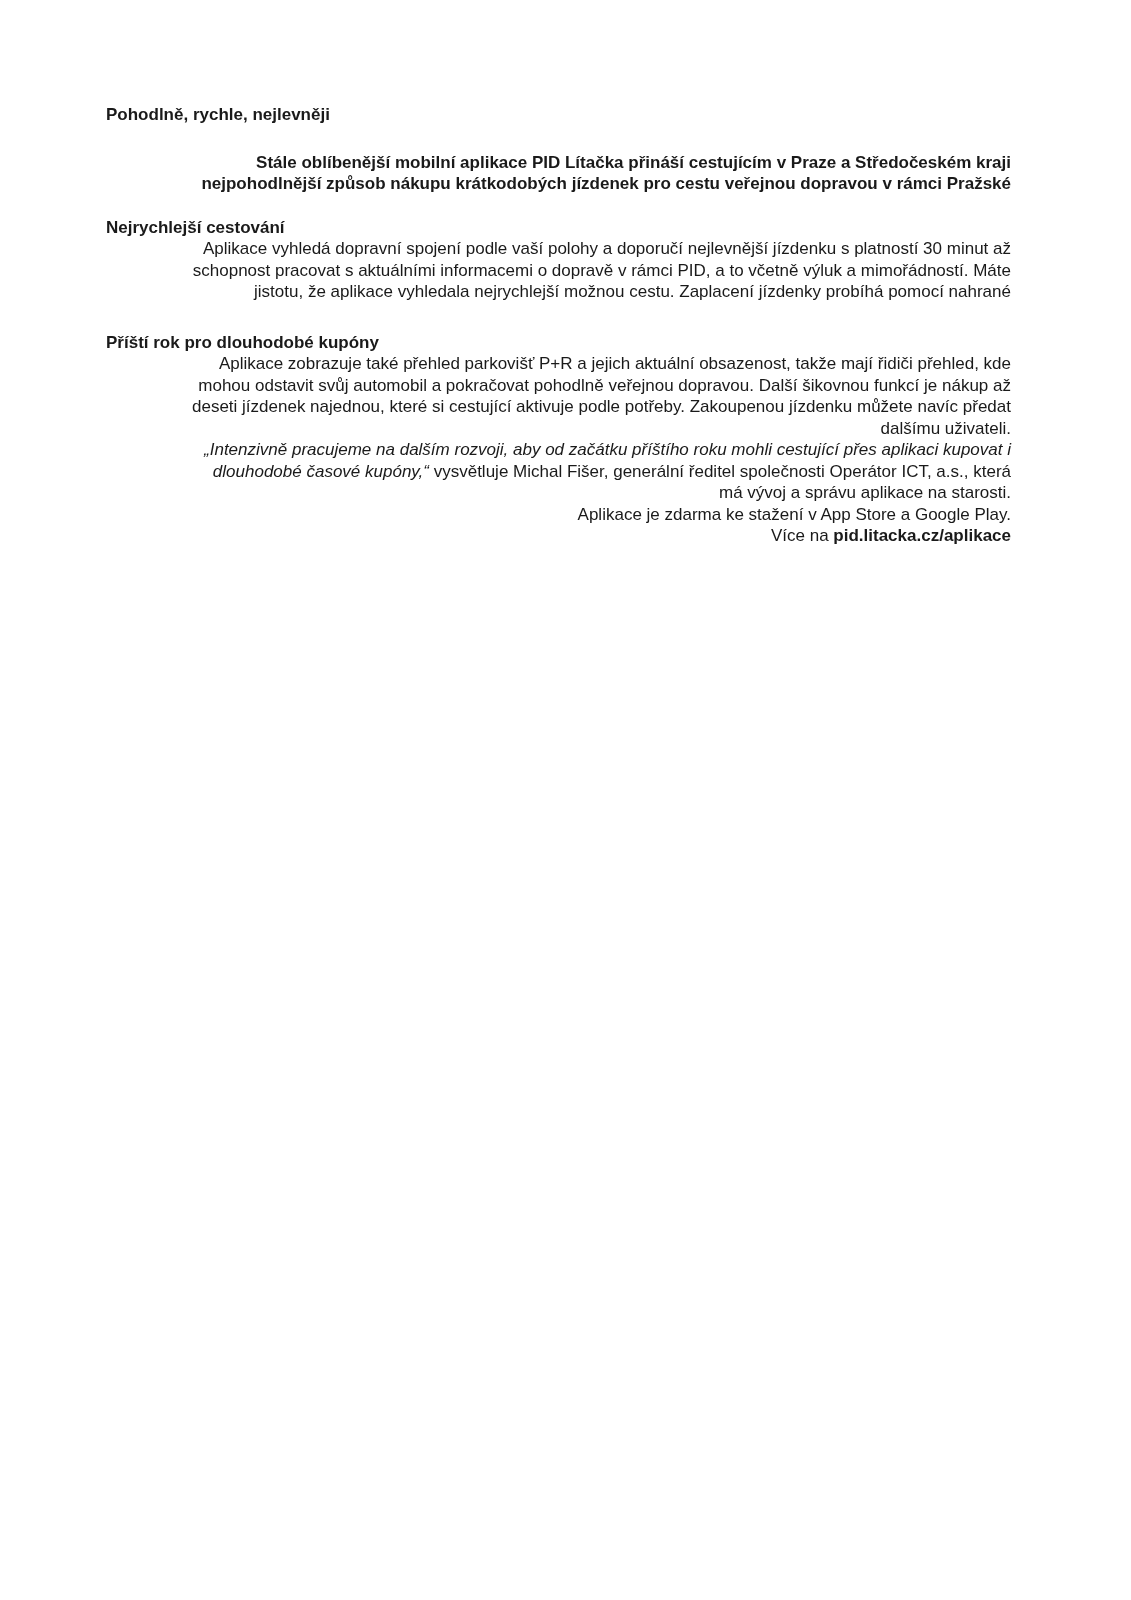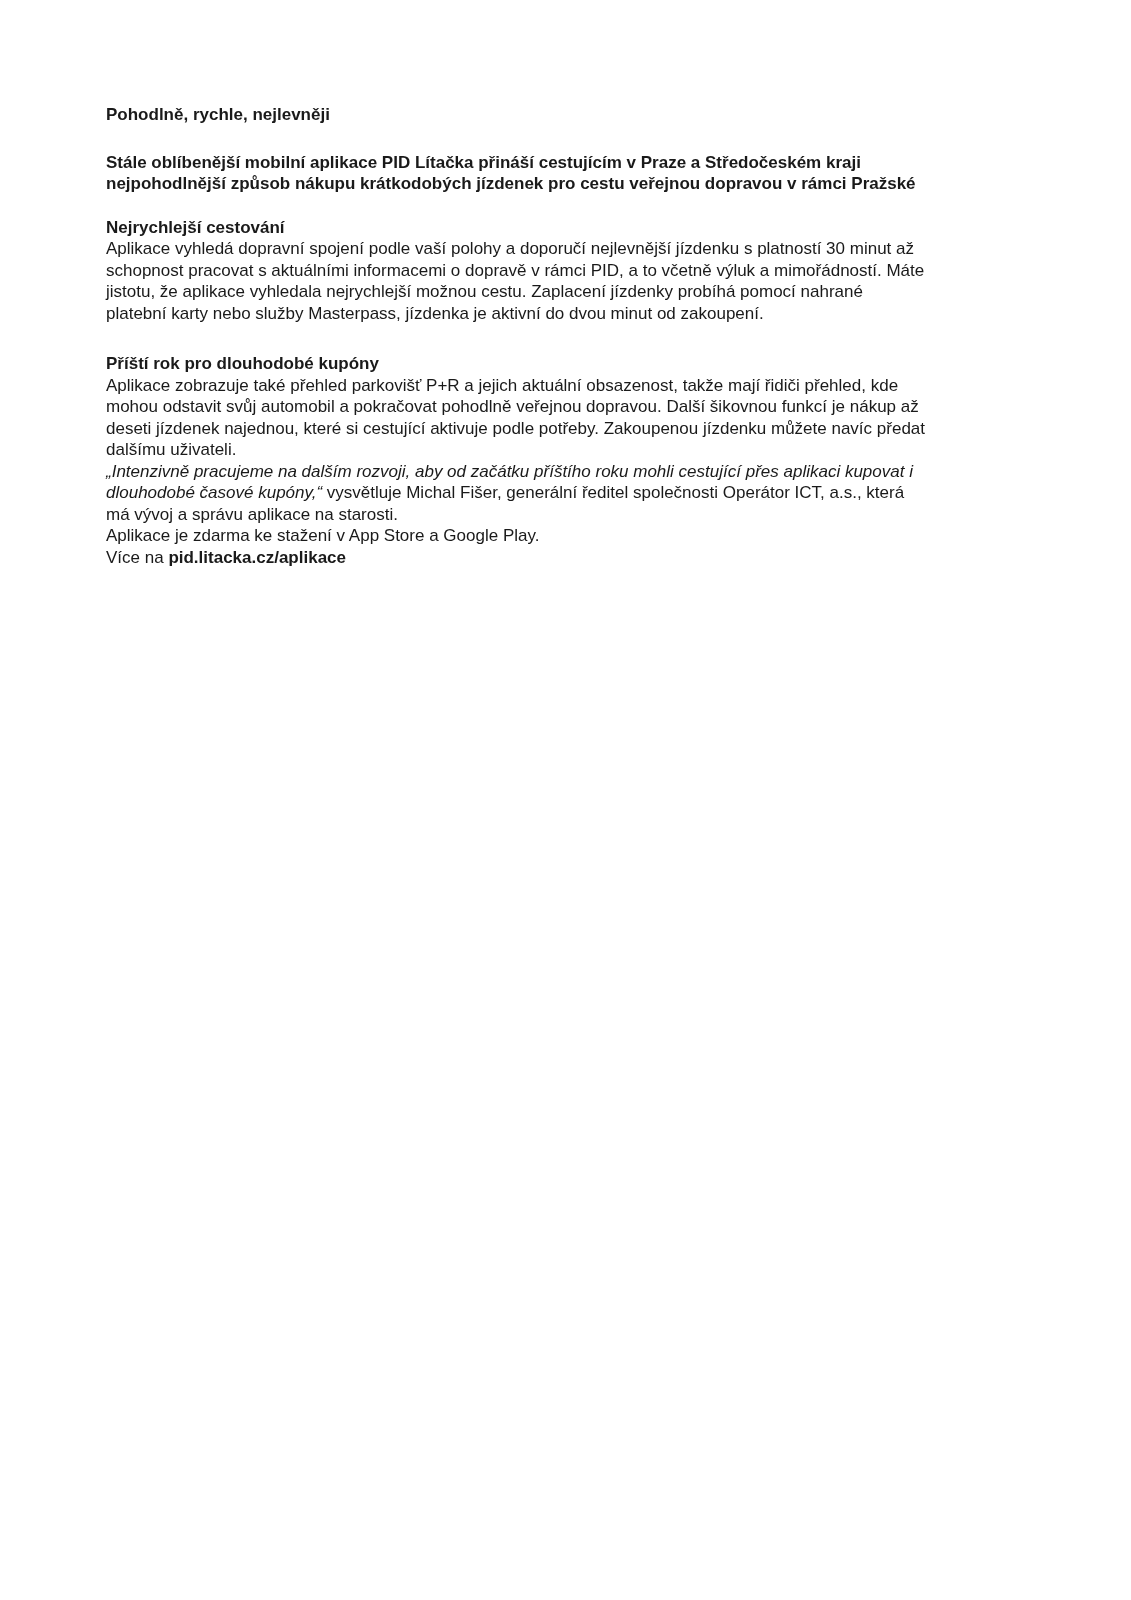--- a/index.html
+++ b/index.html
@@ -48,20 +48,21 @@
     margin: 0;
     white-space: nowrap;
   }
   .para {
     margin: 0;
   }
   .line {
     font-size: 17px;
     line-height: 21.5px;
     white-space: nowrap;
+    text-align: right;
   }
   .italic {
     font-style: italic;
   }
   .bold {
     font-weight: bold;
   }
 </style>
 </head>
 <body>
@@ -74,21 +75,20 @@
     <div class="line">Stále oblíbenější mobilní aplikace PID Lítačka přináší cestujícím v Praze a Středočeském kraji</div>
     <div class="line">nejpohodlnější způsob nákupu krátkodobých jízdenek pro cestu veřejnou dopravou v rámci Pražské</div>
   </div>
 
   <div class="section">
     <h2 class="section-heading">Nejrychlejší cestování</h2>
     <div class="para">
       <div class="line">Aplikace vyhledá dopravní spojení podle vaší polohy a doporučí nejlevnější jízdenku s platností 30 minut až</div>
       <div class="line">schopnost pracovat s aktuálními informacemi o dopravě v rámci PID, a to včetně výluk a mimořádností. Máte</div>
       <div class="line">jistotu, že aplikace vyhledala nejrychlejší možnou cestu. Zaplacení jízdenky probíhá pomocí nahrané</div>
-      <div class="line">platební karty nebo služby Masterpass, jízdenka je aktivní do dvou minut od zakoupení.</div>
     </div>
   </div>
 
   <div class="section second">
     <h2 class="section-heading">Příští rok pro dlouhodobé kupóny</h2>
     <div class="para">
       <div class="line">Aplikace zobrazuje také přehled parkovišť P+R a jejich aktuální obsazenost, takže mají řidiči přehled, kde</div>
       <div class="line">mohou odstavit svůj automobil a pokračovat pohodlně veřejnou dopravou. Další šikovnou funkcí je nákup až</div>
       <div class="line">deseti jízdenek najednou, které si cestující aktivuje podle potřeby. Zakoupenou jízdenku můžete navíc předat</div>
       <div class="line">dalšímu uživateli.</div>

